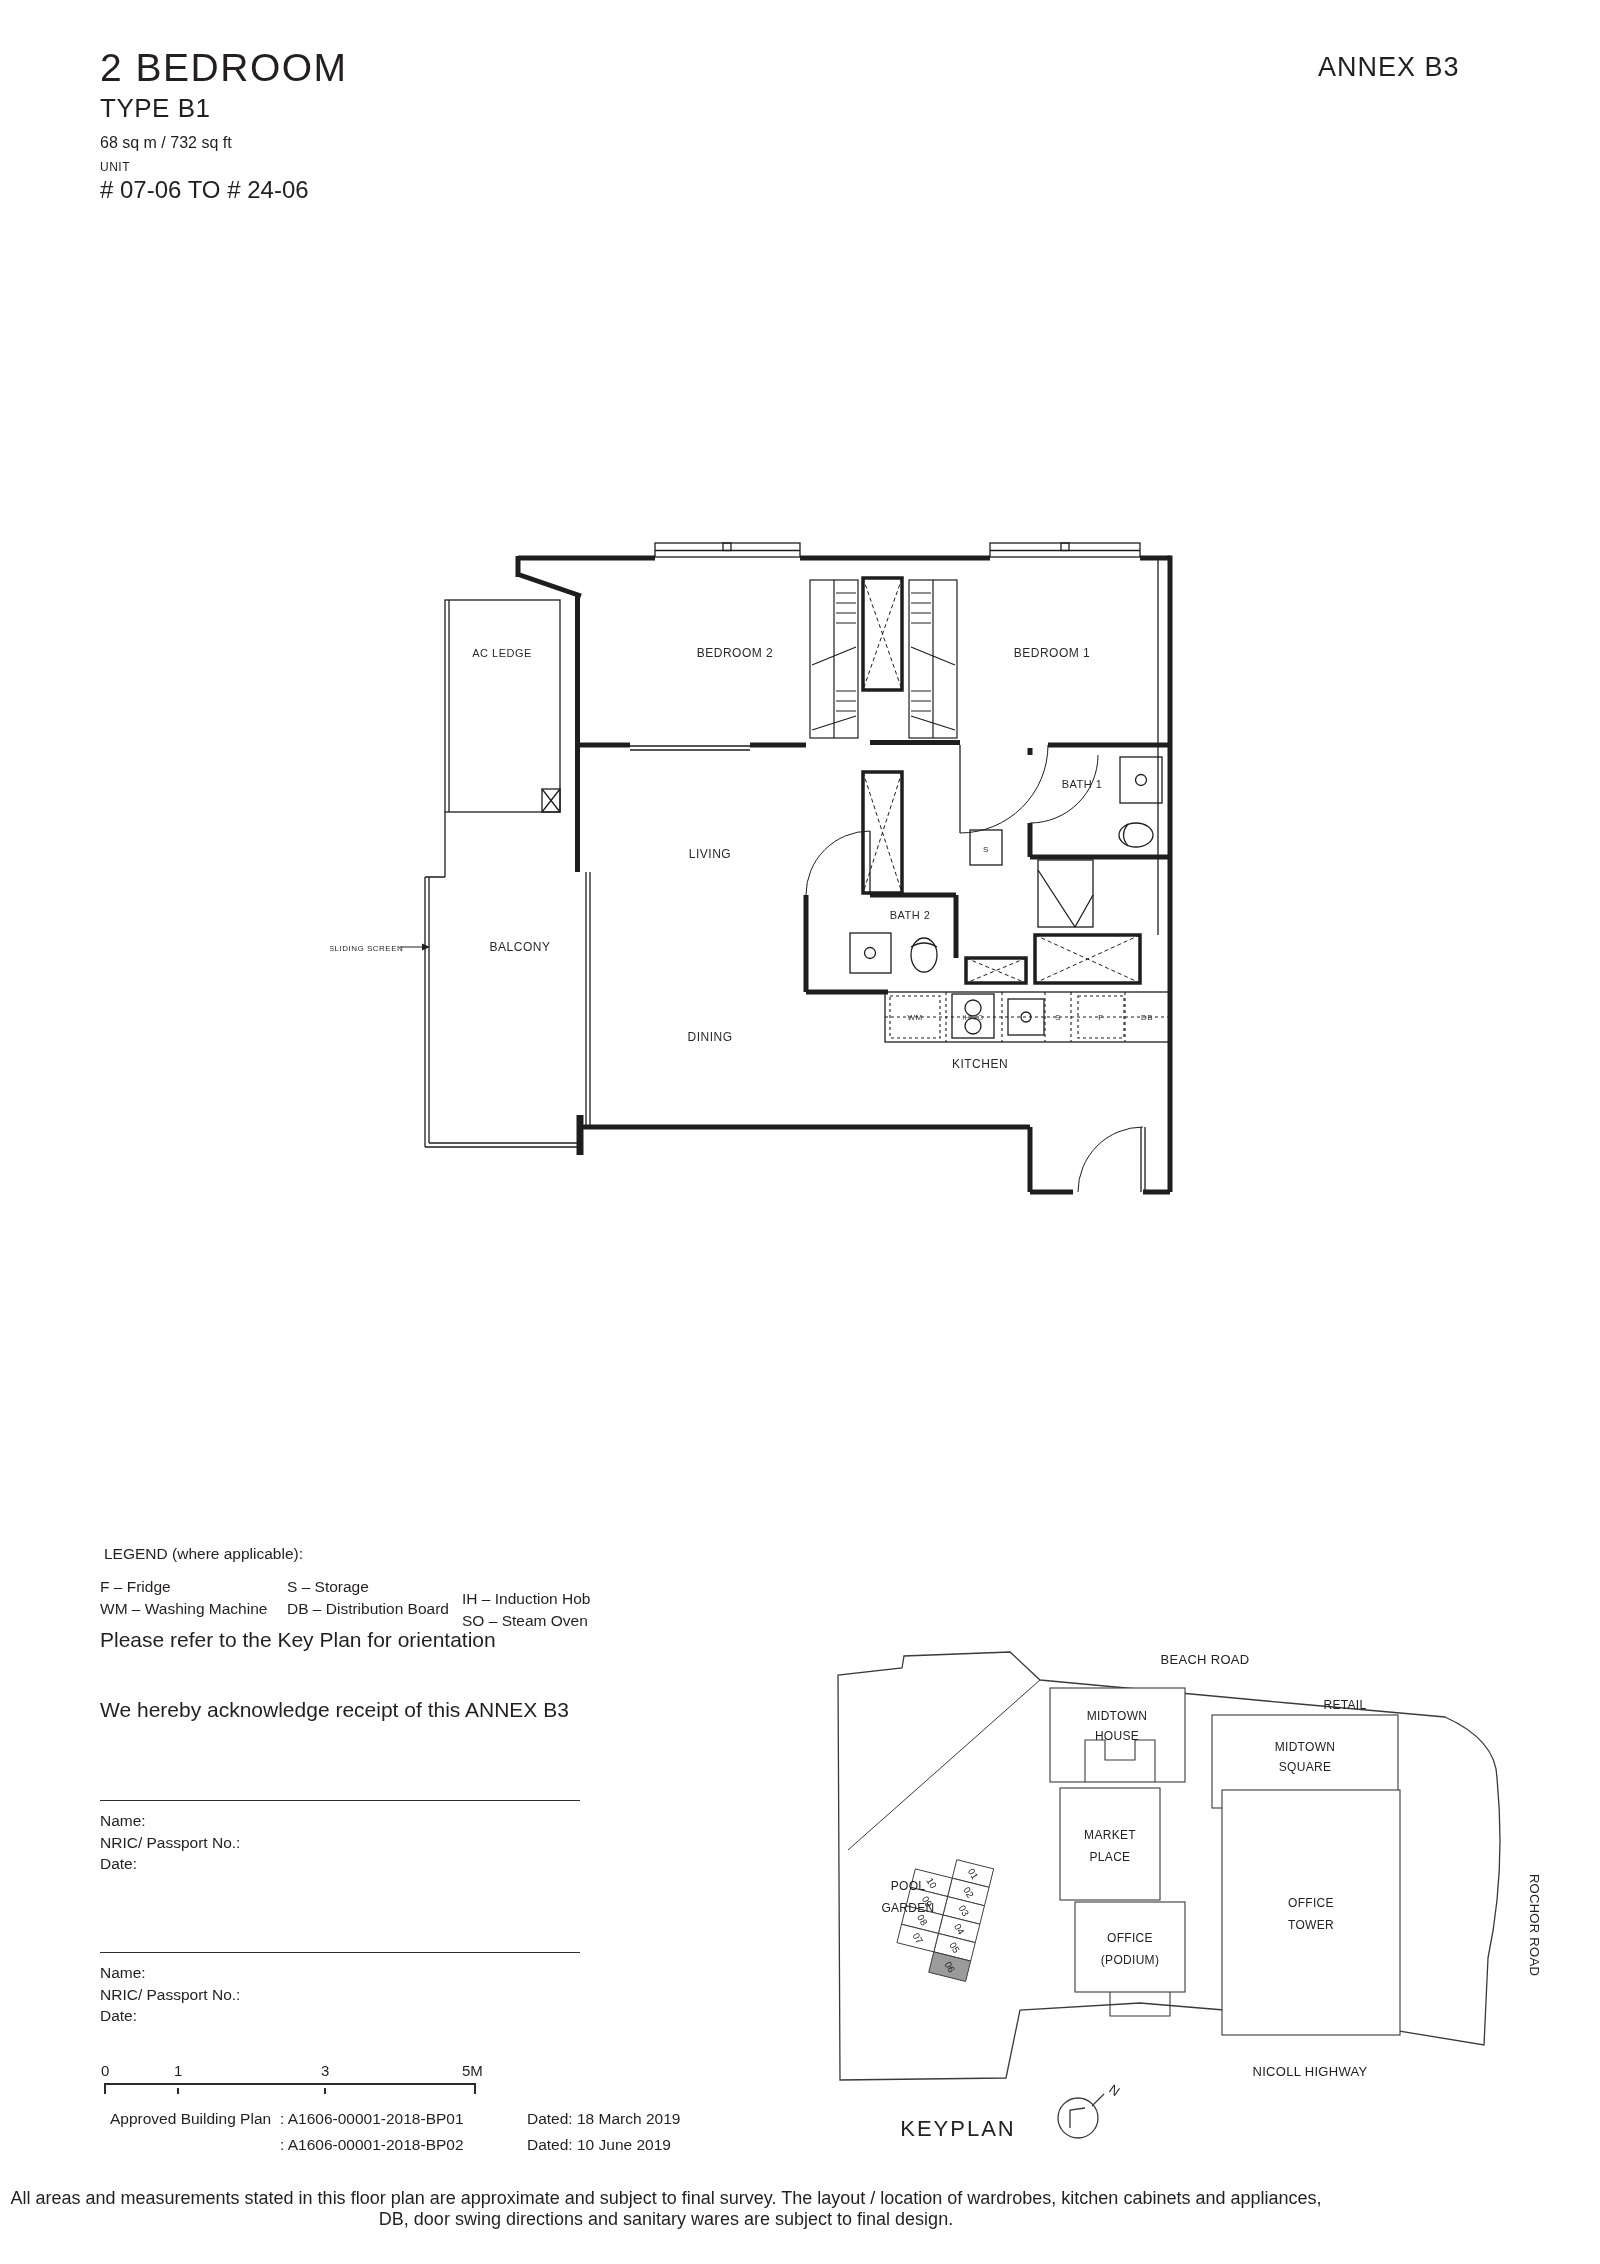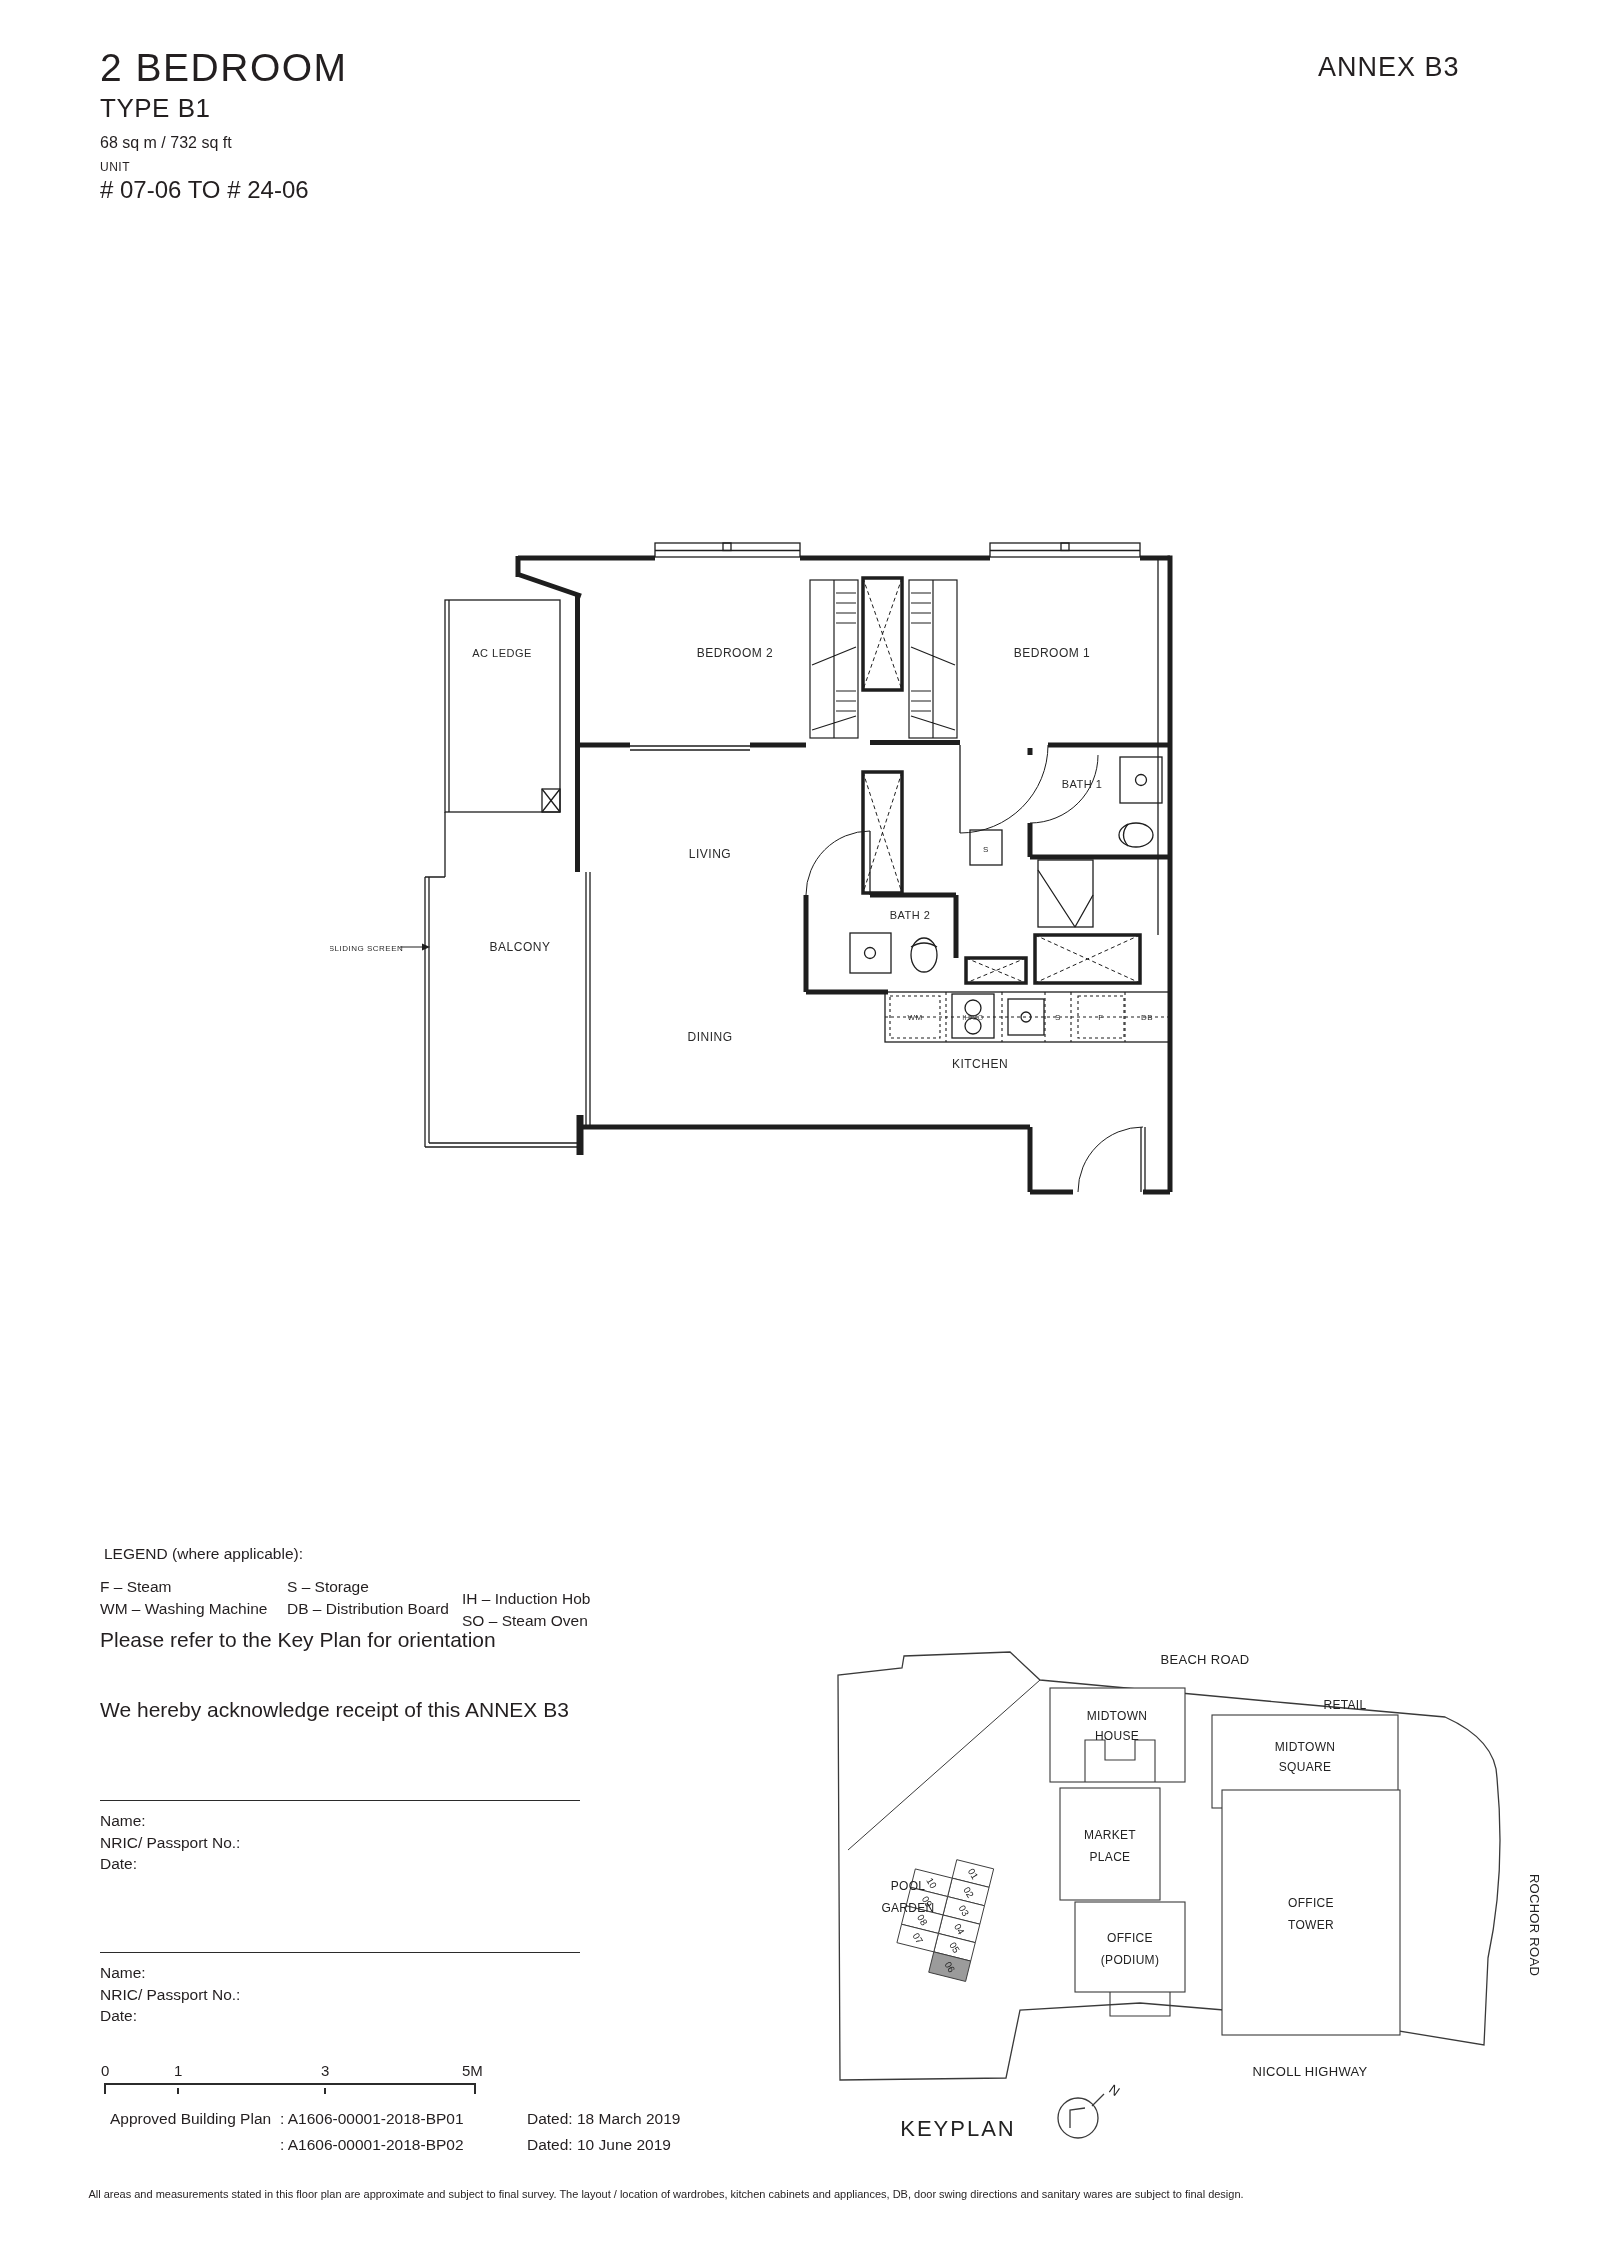--- a/index.html
+++ b/index.html
@@ -14,21 +14,21 @@
   .unitrange{font-size:24px;margin-top:2px;}
   .annex{font-size:27px;letter-spacing:1px;}
   
   .legend-title{font-size:15.5px;}
   .legend-item{font-size:15.5px;line-height:22px;}
   .note{font-size:21px;}
   .sigline{border-top:1.5px solid #2b2b2b;width:480px;height:0;}
   .siglbl{font-size:15.5px;line-height:21.5px;}
   .scale-num{font-size:15px;}
   .approval{font-size:15.5px;line-height:26px;}
-  .disclaimer{font-size:11px;text-align:center;width:1332px;}
+  .disclaimer{font-size:18px;text-align:center;width:1332px;}
   svg text{font-family:"Liberation Sans", sans-serif;}
 </style>
 </head>
 <body>
 
 <div id="page">
 
   <div class="abs" style="left:100px;top:48px;">
     <div class="title">2 BEDROOM</div>
     <div class="subtitle">TYPE B1</div>
@@ -151,21 +151,21 @@
       <text x="585" y="525" font-size="8">WM</text>
       <text x="643" y="525" font-size="7" fill="#555">IH/SO</text>
       <text x="728" y="525" font-size="8">S</text>
       <text x="771" y="525" font-size="8">F</text>
       <text x="817" y="525" font-size="8">DB</text>
     </g>
   </svg>
 
   <div class="abs legend-title" style="left:104px;top:1545px;">LEGEND (where applicable):</div>
   <div class="abs" style="left:100px;top:1576px;width:185px;">
-    <div class="legend-item">F – Steam</div>
+    <div class="legend-item">F – Fridge</div>
     <div class="legend-item">WM – Washing Machine</div>
   </div>
   <div class="abs" style="left:287px;top:1576px;width:180px;">
     <div class="legend-item">S – Storage</div>
     <div class="legend-item">DB – Distribution Board</div>
   </div>
   <div class="abs" style="left:462px;top:1576px;width:170px;margin-top:12px;">
     <div class="legend-item">IH – Induction Hob</div>
     <div class="legend-item">SO – Steam Oven</div>
   </div>

